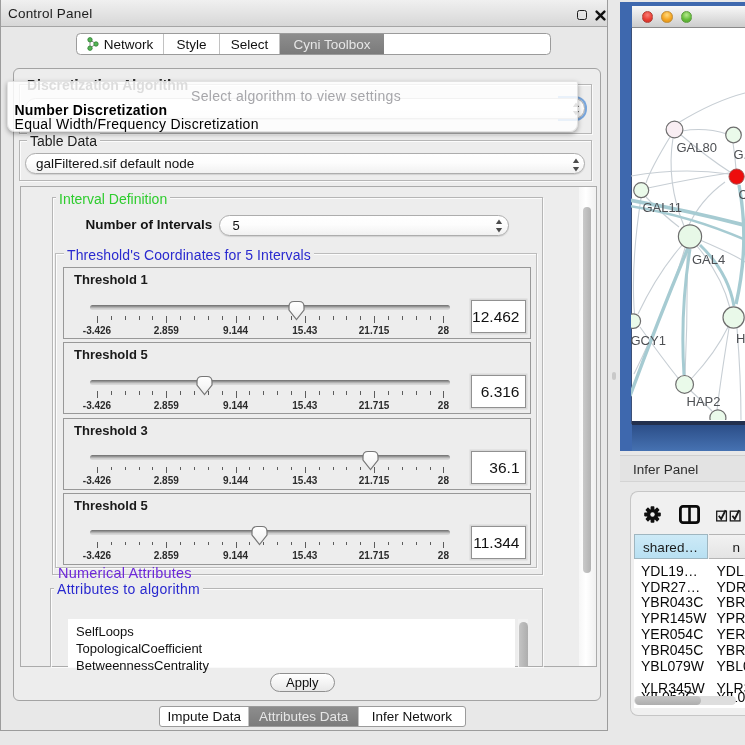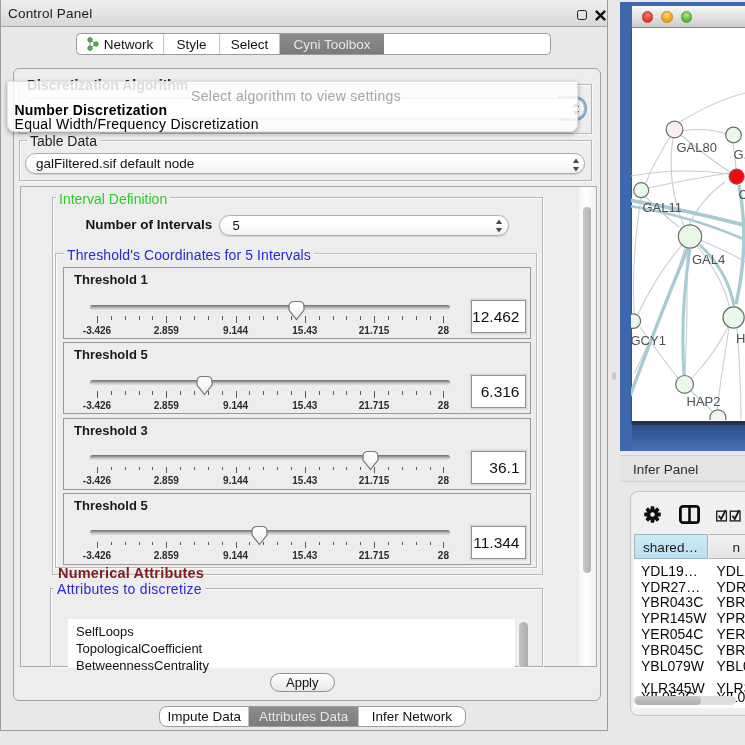--- a/index.html
+++ b/index.html
@@ -265,29 +265,29 @@
   <stop offset="0" stop-color="#ffffff"></stop>
         <stop offset="0.5" stop-color="#f7f7f7"></stop>
         <stop offset="1" stop-color="#ececec"></stop>
       </linearGradient>
     </defs>
  <path d="M1,6.5 Q1,1.5 6,1.5 L11,1.5 Q16,1.5 16,6.5 L16,10 L8.5,19.5 L1,10 Z" fill="url(#tg4)" stroke="#767676" stroke-width="1.2"></path>
 </svg>
 <div class="vbox" style="top:525.7px">11.344</div>
 
 <div class="gbox" style="left:50px;top:588px;width:492.5px;height:79px;border-bottom:none"></div>
-<div class="gtitle" style="left:54px;top:581px;color:#2929cf;letter-spacing:0.3px">Attributes to discretize</div>
-<div class="abs" style="left:58px;top:565px;font-size:14.5px;font-weight:bold;color:#7f1d1d;letter-spacing:0.2px">Numerical Attributes</div>
+<div class="gtitle" style="left:54px;top:581px;color:#2929cf;letter-spacing:0.3px">Attributes to algorithm</div>
+<div class="abs" style="left:58px;top:565px;font-size:14.5px;font-weight:normal;color:#6d28d9;letter-spacing:0.2px">Numerical Attributes</div>
 <div class="abs" style="left:68px;top:618.5px;width:446.5px;height:48.5px;background:#fff;font-size:13px;color:#111;padding:4px 0 0 8px;line-height:17.2px">SelfLoops<br>TopologicalCoefficient<br>BetweennessCentrality</div>
 <div class="abs" style="left:518px;top:618.5px;width:10px;height:48.5px;background:#f2f2f2"></div>
 <div class="abs" style="left:518.5px;top:621.5px;width:9px;height:45.5px;background:linear-gradient(90deg,#c4c4c4,#adadad);border-radius:4.5px 4.5px 0 0"></div>
 
 <div class="abs" style="left:269.5px;top:672.5px;width:65.5px;height:19px;background:linear-gradient(180deg,#ffffff,#f2f2f2 60%,#e8e8e8);border:1px solid #8f8f8f;border-radius:9.5px;text-align:center;font-size:13px;color:#111;padding-top:1px">Apply</div>
 
-<div class="seg" style="left:159px;top:705.5px;width:307px;height:21px;border-radius:8px">
+<div class="seg" style="left:159px;top:705.5px;width:307px;height:21px;border-radius:3px">
  <div style="width:90px">Impute Data</div>
  <div class="sel" style="width:110px">Attributes Data</div>
  <div style="width:107px">Infer Network</div>
 </div>
 
 <div class="abs" style="left:24px;top:76.5px;width:200px;height:4.5px;overflow:hidden;z-index:5">
     <div style="position:absolute;left:0;top:0.5px;font-size:14px;font-weight:bold;color:#2a2a2a;background:transparent;padding:0 3px">Discretization Algorithm</div>
   </div>
 <div class="abs" style="left:7px;top:80.5px;width:570.5px;height:51px;background:rgba(255,255,255,0.84);border-radius:2px 2px 8px 8px;box-shadow:0 2px 5px rgba(0,0,0,0.35);border:1px solid rgba(200,200,200,0.5)"></div>
 <div class="abs" style="left:190px;top:87.5px;width:212px;font-size:14px;letter-spacing:0.3px;color:#a6a6aa;text-align:center">Select algorithm to view settings</div>

